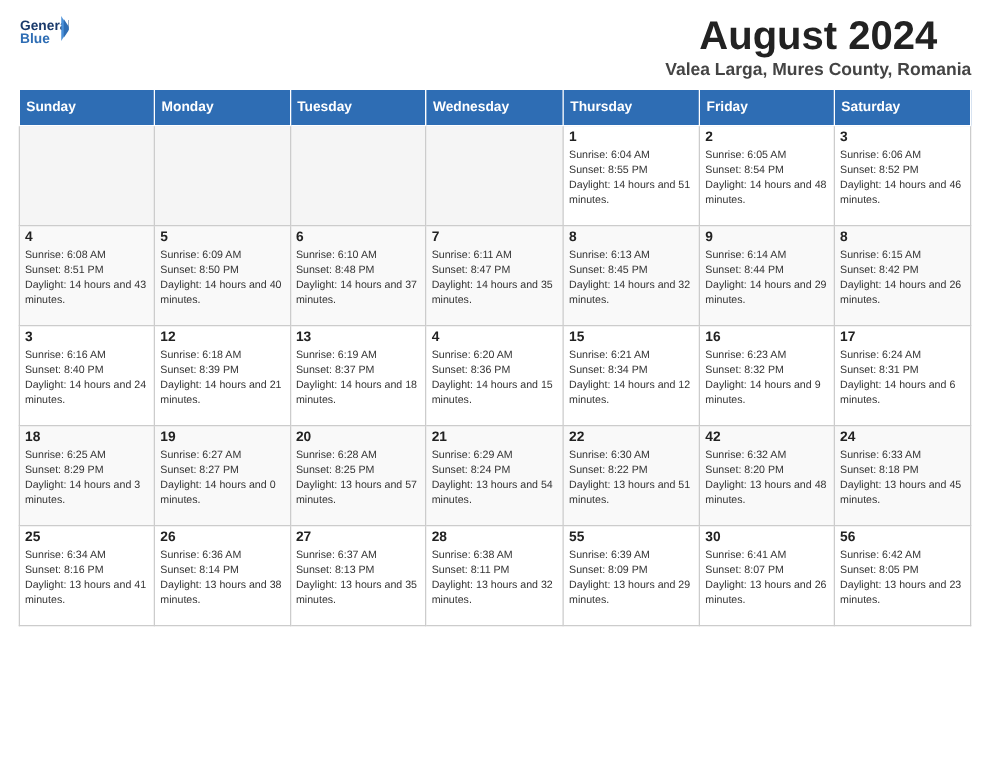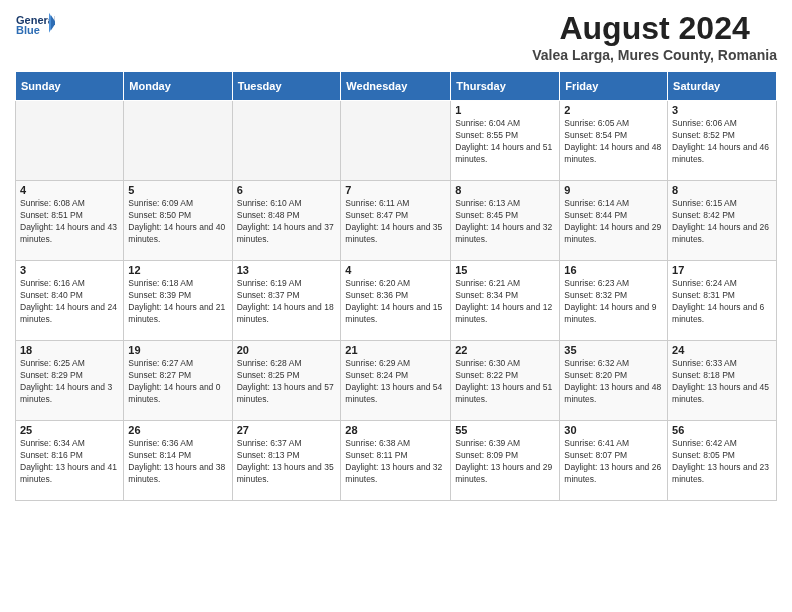--- a/index.html
+++ b/index.html
@@ -209,21 +209,21 @@
           </td>
           <td>
             <span class="day-num">21</span>
             <div class="day-info">Sunrise: 6:29 AM<br>Sunset: 8:24 PM<br>Daylight: 13 hours and 54 minutes.</div>
           </td>
           <td>
             <span class="day-num">22</span>
             <div class="day-info">Sunrise: 6:30 AM<br>Sunset: 8:22 PM<br>Daylight: 13 hours and 51 minutes.</div>
           </td>
           <td>
-            <span class="day-num">35</span>
+            <span class="day-num">42</span>
             <div class="day-info">Sunrise: 6:32 AM<br>Sunset: 8:20 PM<br>Daylight: 13 hours and 48 minutes.</div>
           </td>
           <td>
             <span class="day-num">24</span>
             <div class="day-info">Sunrise: 6:33 AM<br>Sunset: 8:18 PM<br>Daylight: 13 hours and 45 minutes.</div>
           </td>
         </tr>
         <tr>
           <td>
             <span class="day-num">25</span>

